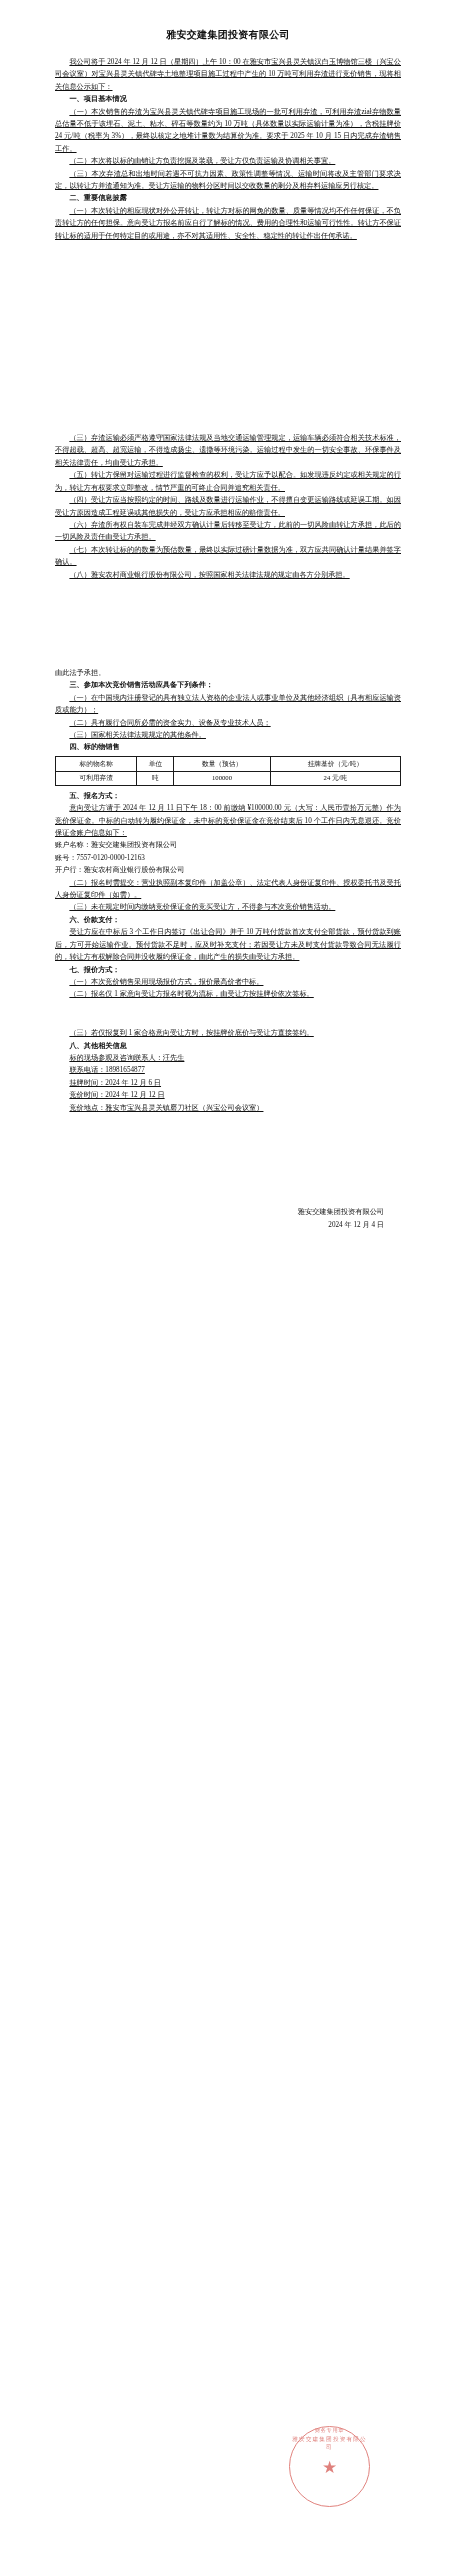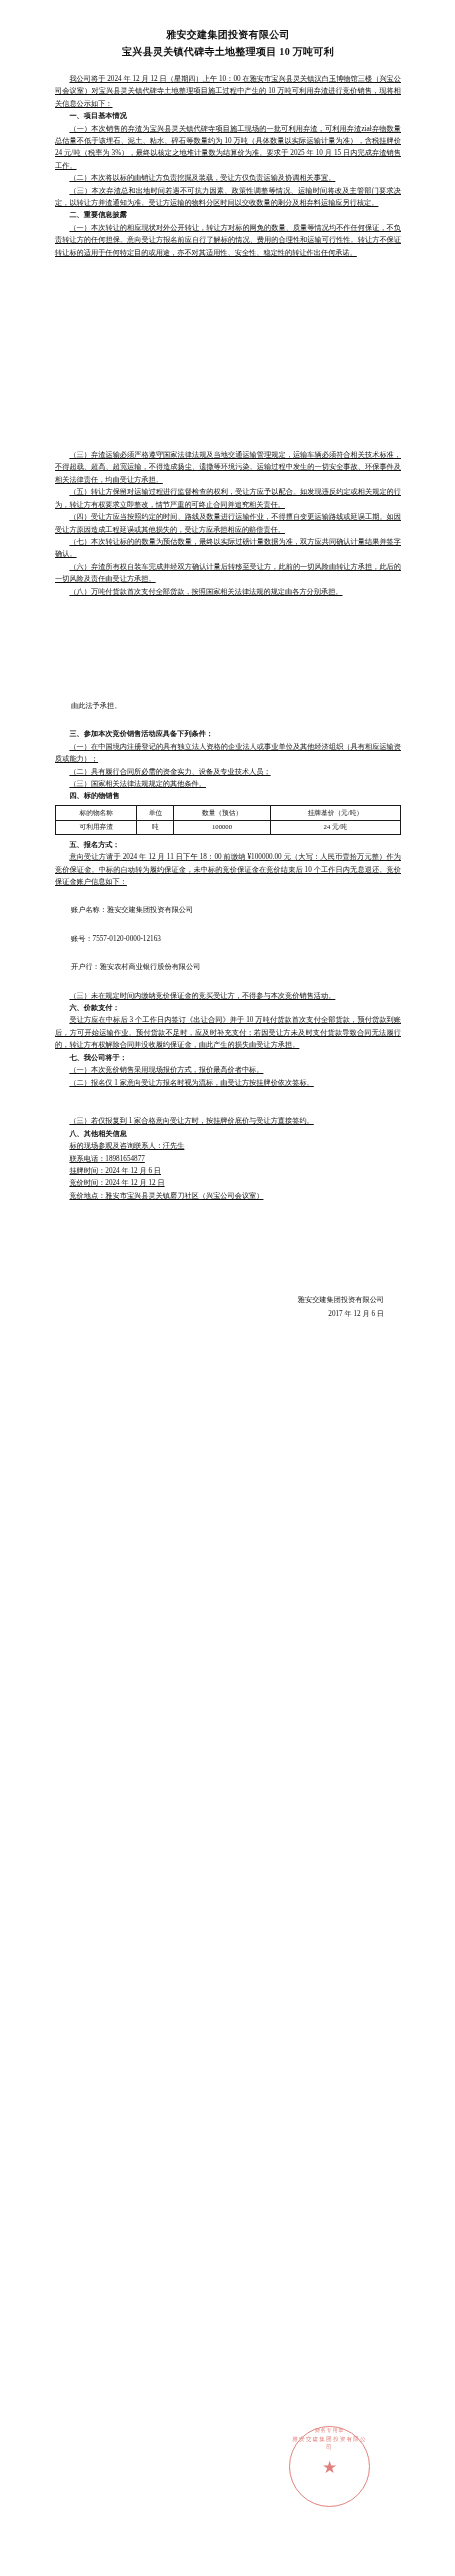--- a/index.html
+++ b/index.html
@@ -30,21 +30,21 @@
   p.para {
     margin: 0;
     text-indent: 2em;
     font-size: 7.2px;
     line-height: 12.4px;
     text-align: justify;
     text-justify: inter-ideograph;
     text-decoration: underline;
   }
   p.flush {
-    margin: 16px;
+    margin: 0;
     text-indent: 0;
     font-size: 7.2px;
     line-height: 12.4px;
     text-align: justify;
   }
   .section-head {
     margin: 0;
     text-indent: 2em;
     font-size: 7.2px;
     line-height: 12.4px;
@@ -114,43 +114,42 @@
     letter-spacing: 0.6px;
   }
 </style>
 </head>
 <body>
 
 <div class="page">
 
   <div class="doc-title">
     <div>雅安交建集团投资有限公司</div>
-    <div>宝兴县灵关镇代碑寺土地整理项目 10 万吨可利</div>
   </div>
 
   <div class="spacer-sm"></div>
 
   <p class="para">我公司将于 2024 年 12 月 12 日（星期四）上午 10：00 在雅安市宝兴县灵关镇汉白玉博物馆三楼（兴宝公司会议室）对宝兴县灵关镇代碑寺土地整理项目施工过程中产生的 10 万吨可利用弃渣进行竞价销售，现将相关信息公示如下：</p>
 
   <p class="section-head">一、项目基本情况</p>
   <p class="para">（一）本次销售的弃渣为宝兴县灵关镇代碑寺项目施工现场的一批可利用弃渣，可利用弃渣ział弃物数量总估量不低于该埋石、泥土、粘水、碎石等数量约为 10 万吨（具体数量以实际运输计量为准），含税挂牌价 24 元/吨（税率为 3%），最终以核定之地堆计量数为结算价为准。要求于 2025 年 10 月 15 日内完成弃渣销售工作。</p>
   <p class="para">（二）本次将以标的由销让方负责挖掘及装载，受让方仅负责运输及协调相关事宜。</p>
   <p class="para">（三）本次弃渣总和出地时间若遇不可抗力因素、政策性调整等情况、运输时间将改及主管部门要求决定，以转让方并渣通知为准。受让方运输的物料分区时间以交收数量的剩分及相弃料运输应另行核定。</p>
 
   <p class="section-head">二、重要信息披露</p>
   <p class="para">（一）本次转让的相应现状对外公开转让，转让方对标的网免的数量、质量等情况均不作任何保证，不负责转让方的任何担保。意向受让方报名前应自行了解标的情况、费用的合理性和运输可行性性。转让方不保证转让标的适用于任何特定目的或用途，亦不对其适用性、安全性、稳定性的转让作出任何承诺。</p>
 
   <div class="spacer-xl"></div>
 
   <p class="para">（三）弃渣运输必须严格遵守国家法律法规及当地交通运输管理规定，运输车辆必须符合相关技术标准，不得超载、超高、超宽运输，不得造成扬尘、遗撒等环境污染。运输过程中发生的一切安全事故、环保事件及相关法律责任，均由受让方承担。</p>
   <p class="para">（五）转让方保留对运输过程进行监督检查的权利，受让方应予以配合。如发现违反约定或相关规定的行为，转让方有权要求立即整改，情节严重的可终止合同并追究相关责任。</p>
   <p class="para">（四）受让方应当按照约定的时间、路线及数量进行运输作业，不得擅自变更运输路线或延误工期。如因受让方原因造成工程延误或其他损失的，受让方应承担相应的赔偿责任。</p>
+  <p class="para">（六）弃渣所有权自装车完成并经双方确认计量后转移至受让方，此前的一切风险由转让方承担，此后的一切风险及责任由受让方承担。</p>
   <p class="para">（七）本次转让标的的数量为预估数量，最终以实际过磅计量数据为准，双方应共同确认计量结果并签字确认。</p>
-  <p class="para">（六）弃渣所有权自装车完成并经双方确认计量后转移至受让方，此前的一切风险由转让方承担，此后的一切风险及责任由受让方承担。</p>
-  <p class="para">（八）万吨付货款首次支付全部货款，按照国家相关法律法规的规定由各方分别承担。</p>
+  <p class="para">（八）雅安农村商业银行股份有限公司，按照国家相关法律法规的规定由各方分别承担。</p>
 
   <div class="spacer-lg"></div>
 
   <p class="flush">由此法予承担。</p>
   <p class="para"></p>
 
   <p class="section-head">三、参加本次竞价销售活动应具备下列条件：</p>
   <p class="para">（一）在中国境内注册登记的具有独立法人资格的企业法人或事业单位及其他经济组织（具有相应运输资质或能力）；</p>
   <p class="para">（二）具有履行合同所必需的资金实力、设备及专业技术人员；</p>
   <p class="para">（三）国家相关法律法规规定的其他条件。</p>
@@ -174,45 +173,46 @@
         <td>24 元/吨</td>
       </tr>
     </tbody>
   </table>
 
   <p class="section-head">五、报名方式：</p>
   <p class="para">意向受让方请于 2024 年 12 月 11 日下午 18：00 前缴纳 ¥100000.00 元（大写：人民币壹拾万元整）作为竞价保证金。中标的自动转为履约保证金，未中标的竞价保证金在竞价结束后 10 个工作日内无息退还。竞价保证金账户信息如下：</p>
   <p class="flush">账户名称：雅安交建集团投资有限公司</p>
   <p class="flush">账号：7557-0120-0000-12163</p>
   <p class="flush">开户行：雅安农村商业银行股份有限公司</p>
+  <p class="para">（二）报名时需提交：营业执照副本复印件（加盖公章）、法定代表人身份证复印件、授权委托书及受托人身份证复印件（如需）。</p>
   <p class="para">（三）未在规定时间内缴纳竞价保证金的竞买受让方，不得参与本次竞价销售活动。</p>
 
   <p class="section-head">六、价款支付：</p>
   <p class="para">受让方应在中标后 3 个工作日内签订《出让合同》并于 10 万吨付货款首次支付全部货款，预付货款到账后，方可开始运输作业。预付货款不足时，应及时补充支付；若因受让方未及时支付货款导致合同无法履行的，转让方有权解除合同并没收履约保证金，由此产生的损失由受让方承担。</p>
 
-  <p class="section-head">七、我公司将于：</p>
+  <p class="section-head">七、报价方式：</p>
   <p class="para">（一）本次竞价销售采用现场报价方式，报价最高价者中标。</p>
   <p class="para">（二）报名仅 1 家意向受让方报名时视为流标，由受让方按挂牌价依次签标。</p>
 
   <div class="spacer-md"></div>
 
   <p class="para">（三）若仅报复到 1 家合格意向受让方时，按挂牌价底价与受让方直接签约。</p>
 
   <p class="section-head">八、其他相关信息</p>
   <p class="para">标的现场参观及咨询联系人：汪先生</p>
   <p class="para">联系电话：18981654877</p>
   <p class="para">挂牌时间：2024 年 12 月 6 日</p>
   <p class="para">竞价时间：2024 年 12 月 12 日</p>
   <p class="para">竞价地点：雅安市宝兴县灵关镇磨刀社区（兴宝公司会议室）</p>
 
   <div class="spacer-lg"></div>
 
   <div class="sign-block">
     <div>雅安交建集团投资有限公司</div>
-    <div>2017 年 12 月 6 日</div>
+    <div>2024 年 12 月 4 日</div>
   </div>
 
   <div class="seal">
     <div class="seal-top seal-text">雅安交建集团投资有限公司</div>
     <div class="star">★</div>
     <div class="seal-bottom seal-text">财务专用章</div>
   </div>
 
 </div>
 

